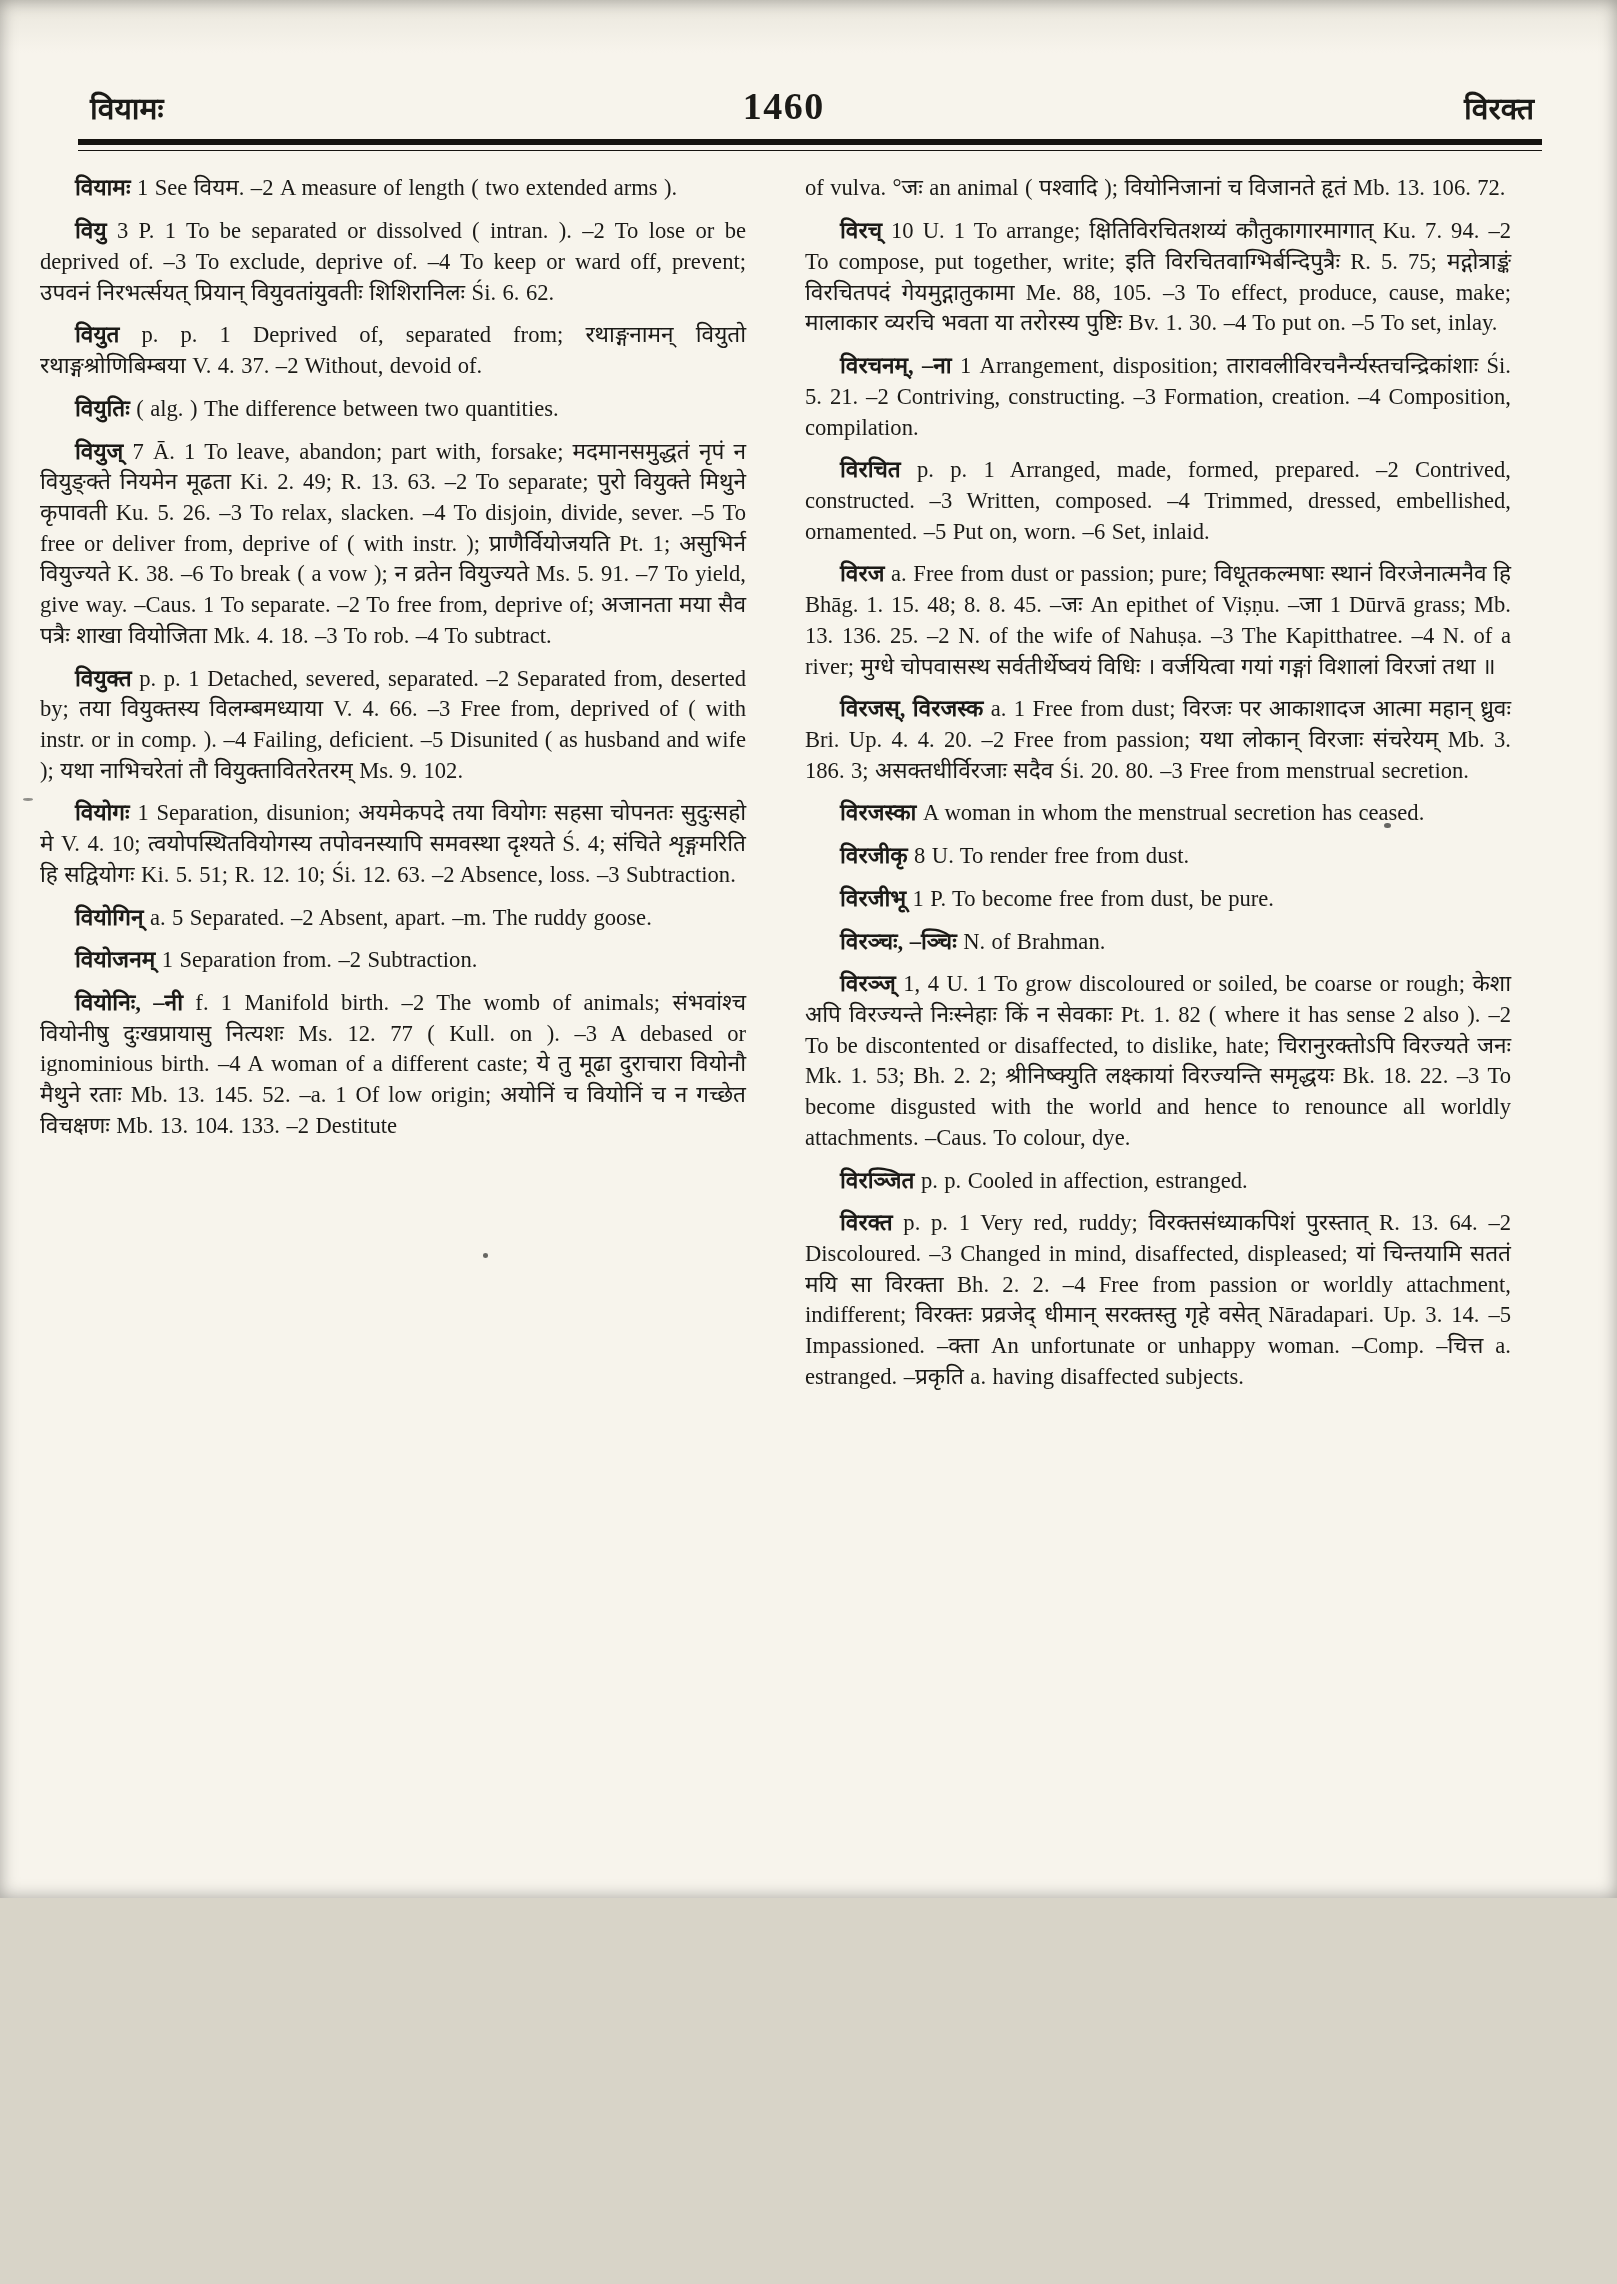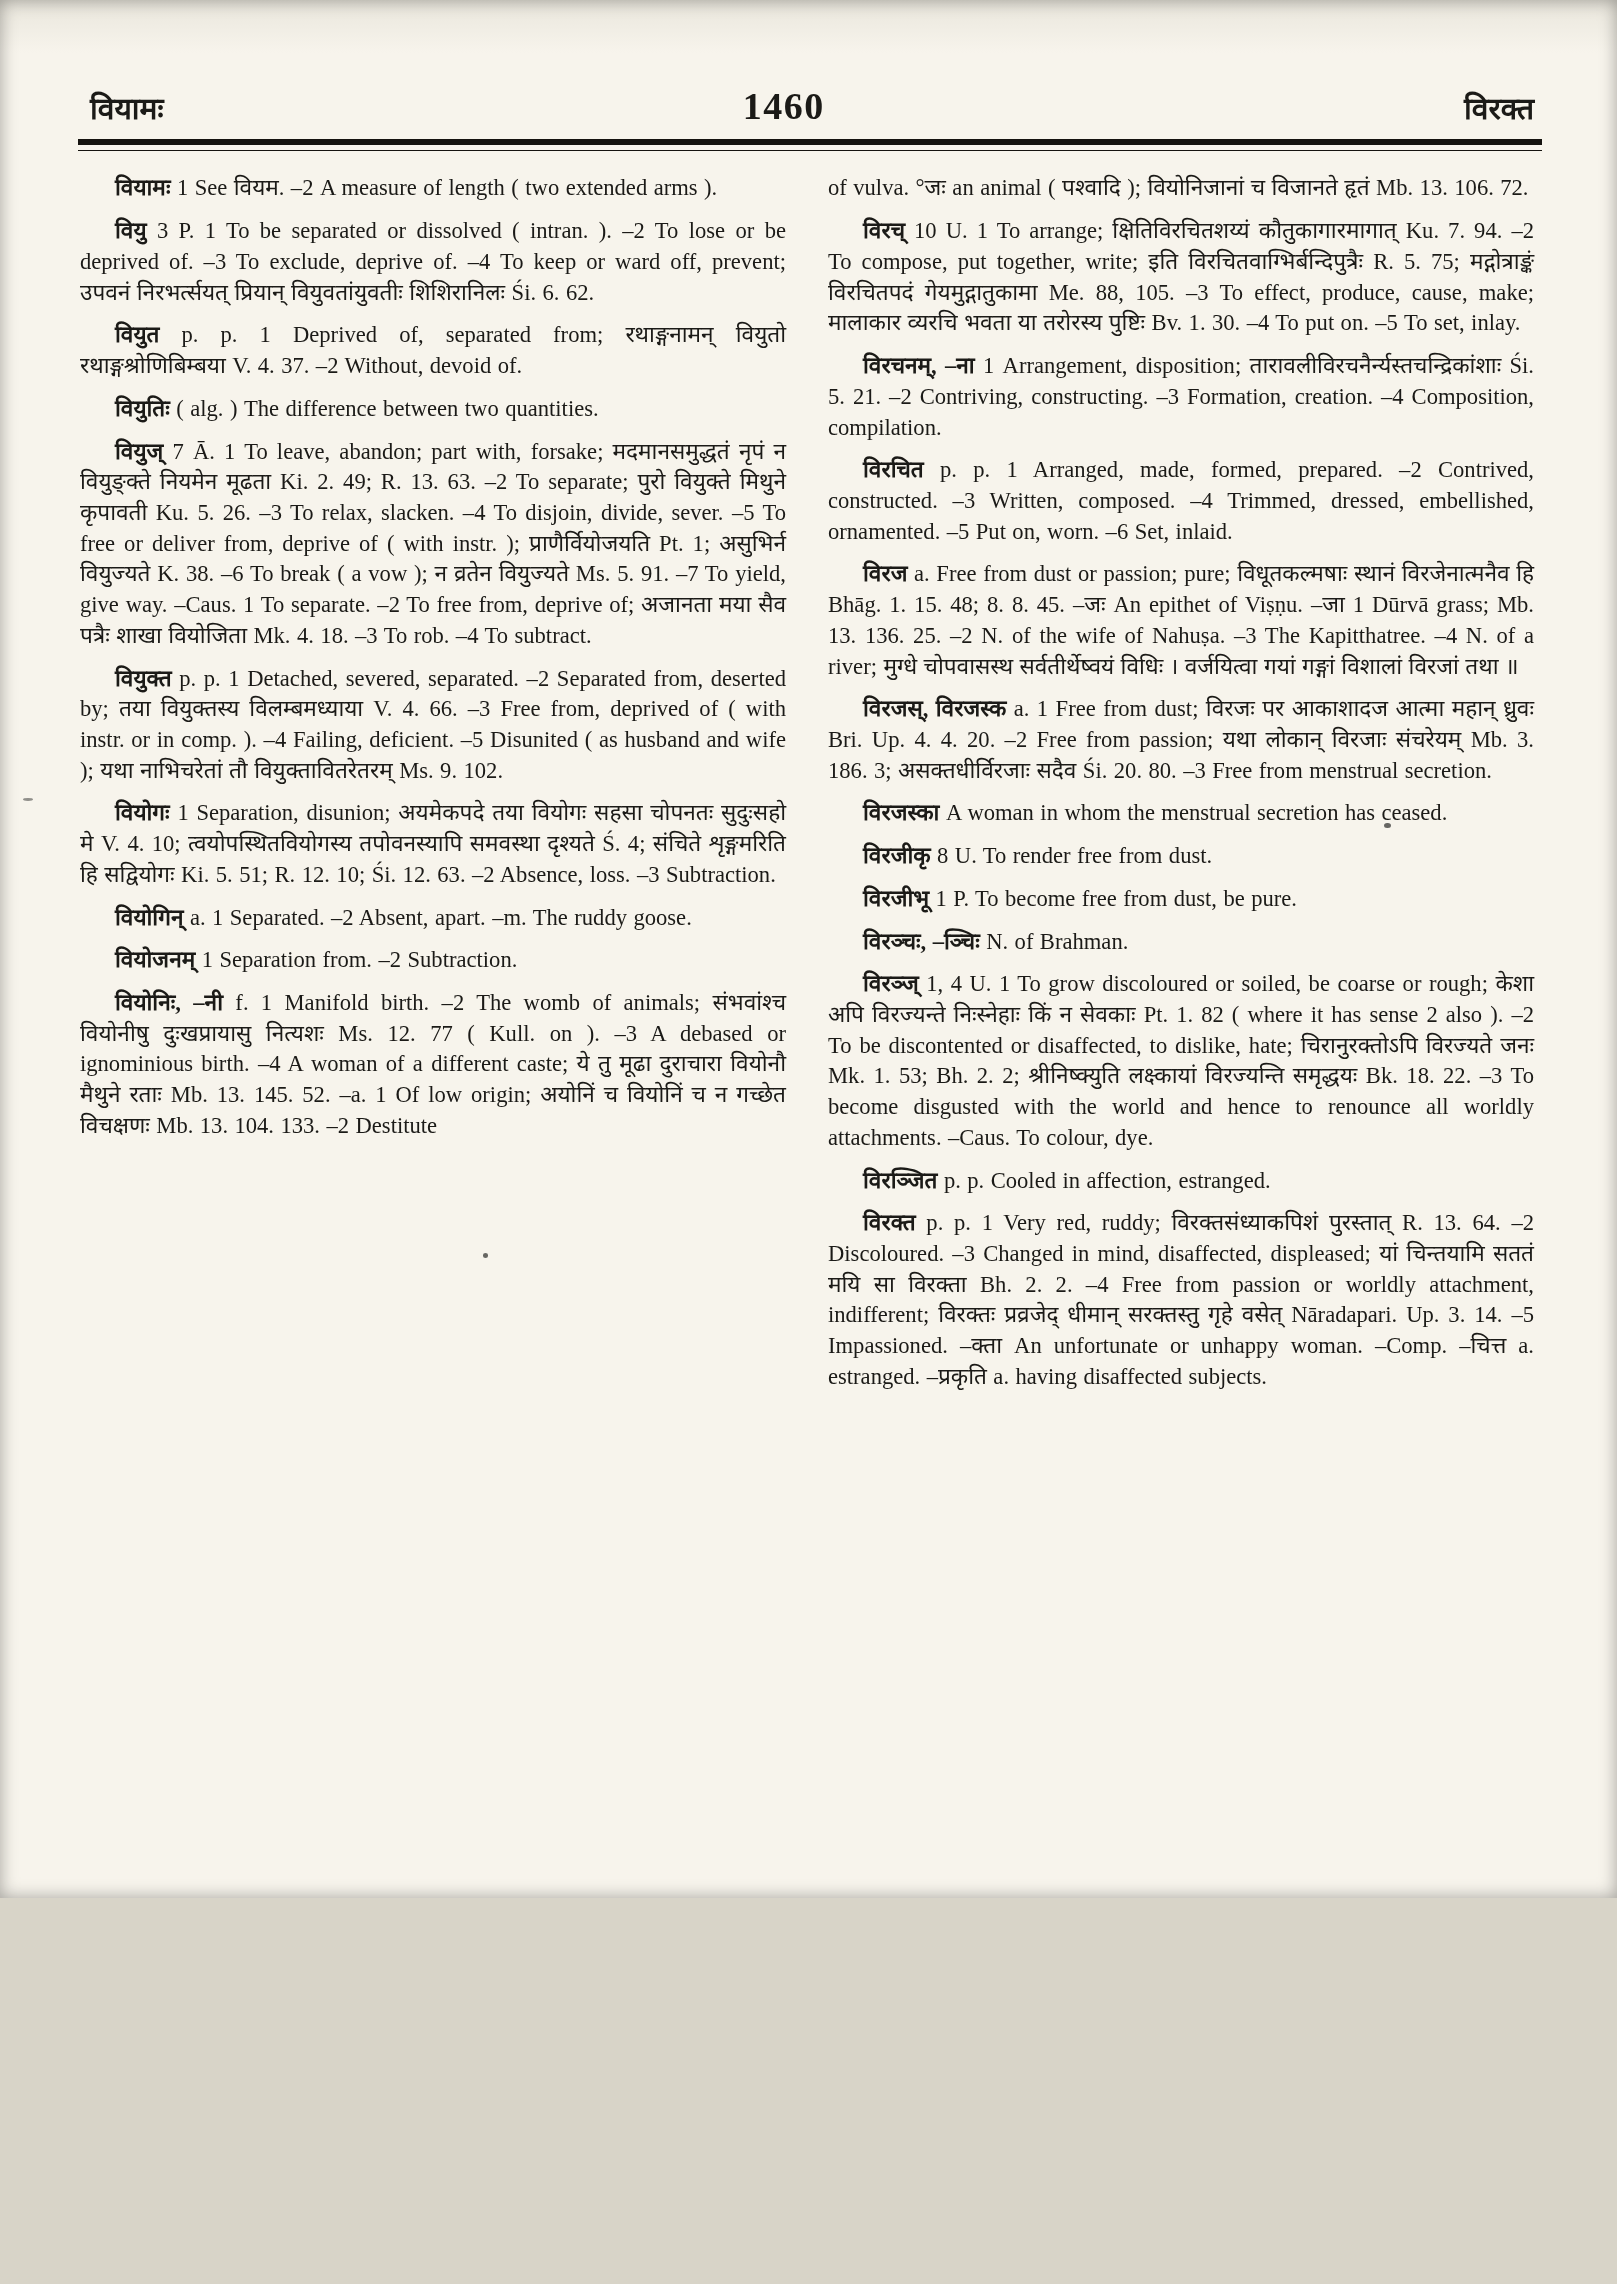--- a/index.html
+++ b/index.html
@@ -33,22 +33,22 @@
     transform: translateX(-30px);
   }
   .rule {
     margin: 10.6px 75px 22.6px 78px;
     height: 5.3px;
     border-top: 6px solid #15130f;
     border-bottom: 1.5px solid #15130f;
   }
   .columns {
     display: flex;
-    gap: 42px;
-    padding: 0 80px;
+    gap: 59px;
+    padding: 0 40px;
   }
   .col {
     width: 706px;
     font-size: 22.6px;
     line-height: 1.36;
     text-align: justify;
   }
   .entry {
     margin: 0 0 12px 0;
     text-indent: 35px;
@@ -109,21 +109,21 @@
 
   <p class="entry"><b class="hw">वियुतिः </b><span>( alg. ) The difference between two quantities.</span></p>
 
   <p class="entry"><b class="hw">वियुज् </b><span>7 Ā. 1 To leave, abandon; part with, forsake; मदमानसमुद्धतं नृपं न वियुङ्क्ते नियमेन मूढता Ki. 2. 49; R. 13. 63. –2 To separate; पुरो वियुक्ते मिथुने कृपावती Ku. 5. 26. –3 To relax, slacken. –4 To disjoin, divide, sever. –5 To free or deliver from, deprive of ( with instr. ); प्राणैर्वियोजयति Pt. 1; असुभिर्न वियुज्यते K. 38. –6 To break ( a vow ); न व्रतेन वियुज्यते Ms. 5. 91. –7 To yield, give way. –Caus. 1 To separate. –2 To free from, deprive of; अजानता मया सैव पत्रैः शाखा वियोजिता Mk. 4. 18. –3 To rob. –4 To subtract.</span></p>
 
 
   <p class="entry"><b class="hw">वियुक्त </b><span>p. p. 1 Detached, severed, separated. –2 Separated from, deserted by; तया वियुक्तस्य विलम्बमध्याया V. 4. 66. –3 Free from, deprived of ( with instr. or in comp. ). –4 Failing, deficient. –5 Disunited ( as husband and wife ); यथा नाभिचरेतां तौ वियुक्तावितरेतरम् Ms. 9. 102.</span></p>
 
   <p class="entry"><b class="hw">वियोगः </b><span>1 Separation, disunion; अयमेकपदे तया वियोगः सहसा चोपनतः सुदुःसहो मे V. 4. 10; त्वयोपस्थितवियोगस्य तपोवनस्यापि समवस्था दृश्यते Ś. 4; संचिते शृङ्गमरिति हि सद्वियोगः Ki. 5. 51; R. 12. 10; Śi. 12. 63. –2 Absence, loss. –3 Subtraction.</span></p>
 
-  <p class="entry"><b class="hw">वियोगिन् </b><span>a. 1 Separated. –2 Absent, apart. –m. The ruddy goose.</span></p>
+  <p class="entry"><b class="hw">वियोगिन् </b><span>a. 5 Separated. –2 Absent, apart. –m. The ruddy goose.</span></p>
 
 
   <p class="entry"><b class="hw">वियोजनम् </b><span>1 Separation from. –2 Subtraction.</span></p>
 
 
   <p class="entry"><b class="hw">वियोनिः, –नी </b><span>f. 1 Manifold birth. –2 The womb of animals; संभवांश्च वियोनीषु दुःखप्रायासु नित्यशः Ms. 12. 77 ( Kull. on ). –3 A debased or ignominious birth. –4 A woman of a different caste; ये तु मूढा दुराचारा वियोनौ मैथुने रताः Mb. 13. 145. 52. –a. 1 Of low origin; अयोनिं च वियोनिं च न गच्छेत विचक्षणः Mb. 13. 104. 133. –2 Destitute</span></p>
 </div>
     <div class="col" id="col-right">
   <p class="entry cont"><span>of vulva. °जः an animal ( पश्वादि ); वियोनिजानां च विजानते हृतं Mb. 13. 106. 72.</span></p>
 

